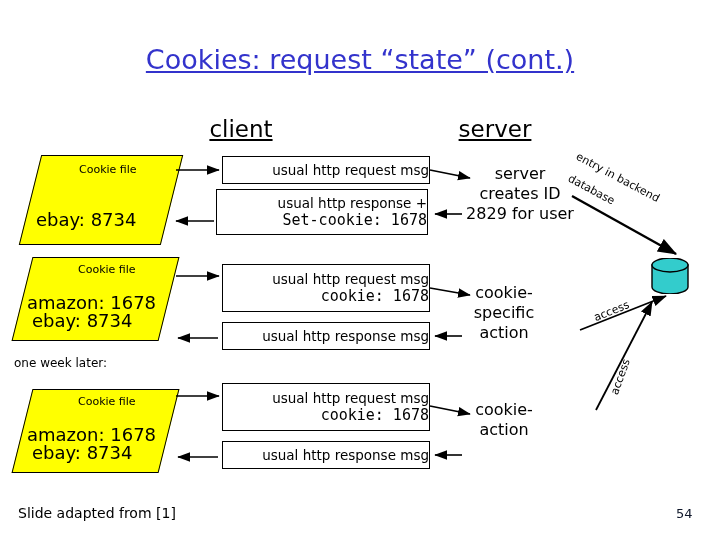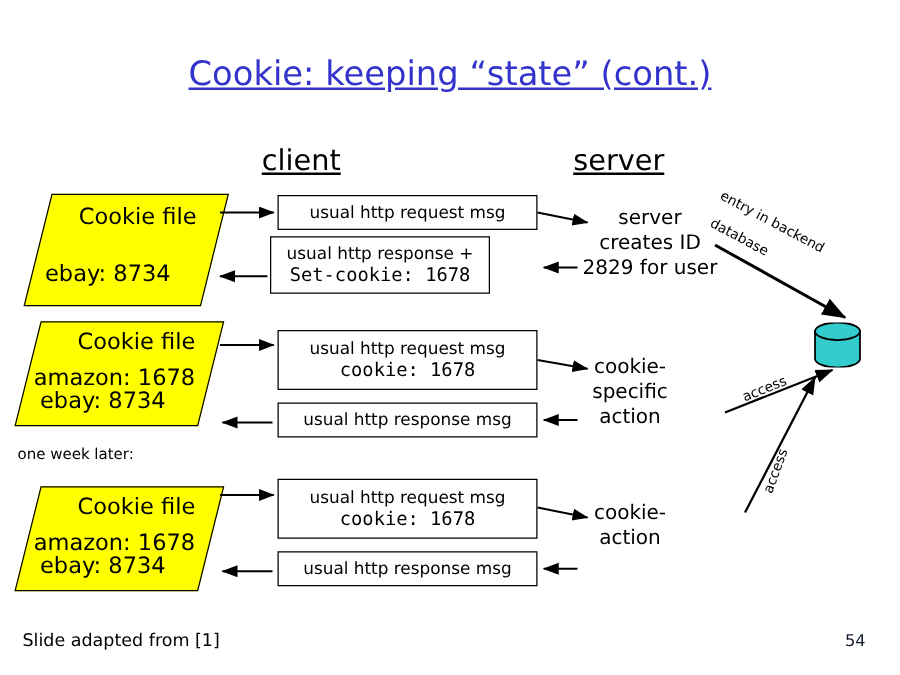--- a/index.html
+++ b/index.html
@@ -26,26 +26,26 @@
 
   
   .cookiebox{
     position:absolute;background:#ffff00;border:1px solid #000;
     transform:skewX(-14deg);
   }
   .cookietext{
     position:absolute;font-size:18px;color:#000;
     font-family:"DejaVu Sans", sans-serif;white-space:nowrap;
   }
-  .cookietitle{font-size:18px;}
+  .cookietitle{font-size:11px;margin-left:16px;}
 
   
   .msgbox{
     position:absolute;border:1px solid #000;background:#fff;
-    display:flex;flex-direction:column;align-items:center;justify-content:center;
+    display:flex;flex-direction:column;align-items:flex-end;justify-content:center;
     font-size:13.5px;color:#000;box-sizing:border-box;
     font-family:"DejaVu Sans", sans-serif;
   }
   .mono{font-family:"DejaVu Sans Mono", monospace;font-size:15px;}
 
   .servtext{
     position:absolute;text-align:center;font-size:16px;color:#000;
     line-height:20px;font-family:"DejaVu Sans", sans-serif;
   }
 
@@ -75,21 +75,21 @@
   }
 
   
   .db{position:absolute;left:650px;top:258px;width:40px;height:36px;}
 </style>
 </head>
 <body>
 
 <div class="slide">
 
-  <div class="title">Cookie: keeping “state” (cont.)</div>
+  <div class="title">Cookies: request “state” (cont.)</div>
 
   <div class="hdr hdr-client">client</div>
   <div class="hdr hdr-server">server</div>
 
   <div class="cookiebox" style="left:30px;top:155px;width:140px;height:88px;"></div>
   <div class="cookietext cookietitle" style="left:63px;top:163px;">Cookie file</div>
   <div class="cookietext" style="left:36px;top:209px;">ebay: 8734</div>
 
   <div class="cookiebox" style="left:22px;top:257px;width:145px;height:82px;"></div>
   <div class="cookietext cookietitle" style="left:62px;top:263px;">Cookie file</div>
@@ -100,21 +100,21 @@
 
   <div class="cookiebox" style="left:22px;top:389px;width:145px;height:82px;"></div>
   <div class="cookietext cookietitle" style="left:62px;top:395px;">Cookie file</div>
   <div class="cookietext" style="left:27px;top:424px;">amazon: 1678</div>
   <div class="cookietext" style="left:32px;top:442px;">ebay: 8734</div>
 
   <div class="msgbox" style="left:222px;top:156px;width:208px;height:28px;">
     <div>usual http request msg</div>
   </div>
 
-  <div class="msgbox" style="left:216px;top:189px;width:176px;height:46px;">
+  <div class="msgbox" style="left:216px;top:189px;width:212px;height:46px;">
     <div>usual http response +</div>
     <div class="mono">Set-cookie: 1678</div>
   </div>
 
   <div class="msgbox" style="left:222px;top:264px;width:208px;height:48px;">
     <div>usual http request msg</div>
     <div class="mono">cookie: 1678</div>
   </div>
 
   <div class="msgbox" style="left:222px;top:322px;width:208px;height:28px;">

